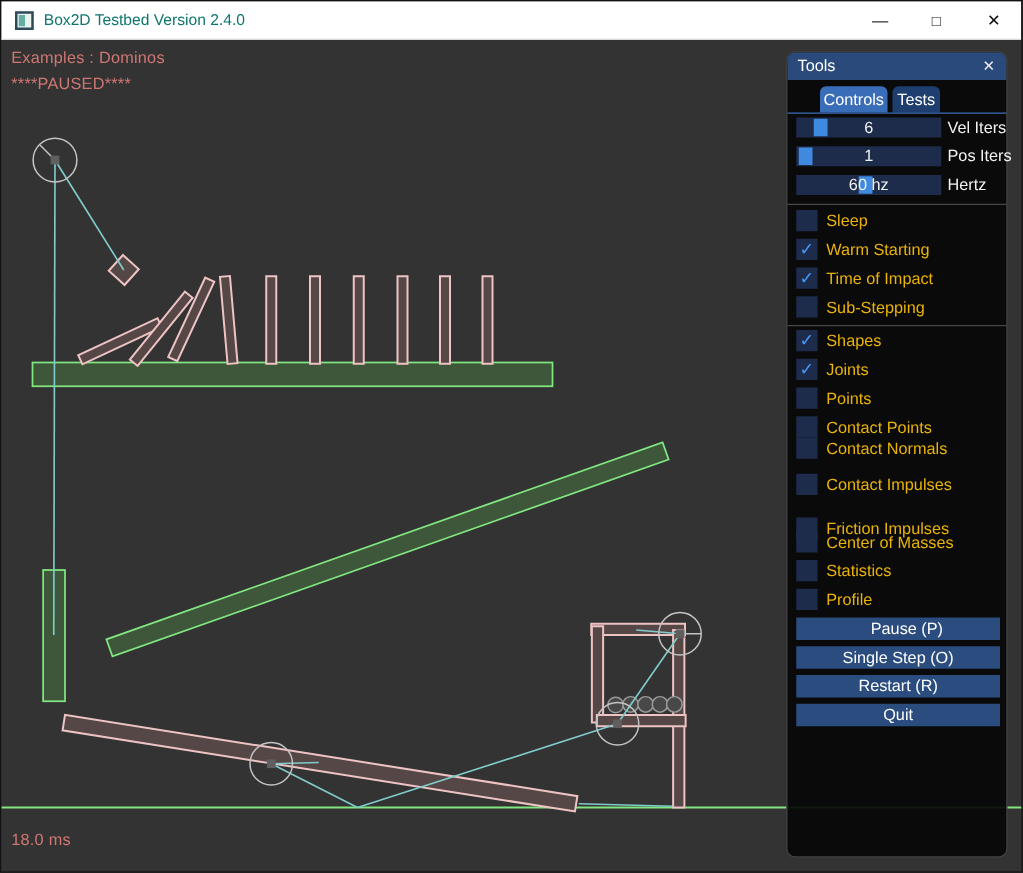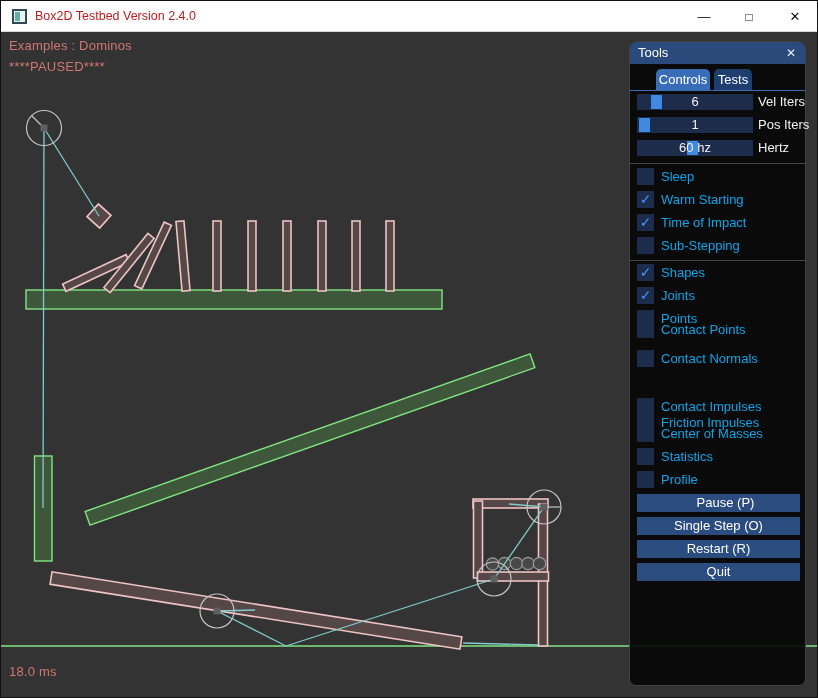--- a/index.html
+++ b/index.html
@@ -6,21 +6,21 @@
     --canvas-bg:#333333;
   }
   *{box-sizing:border-box;margin:0;padding:0;}
   body{font-family:"Liberation Sans","DejaVu Sans",sans-serif;background:#1a1a1a;}
   .window{position:relative;width:818px;height:698px;border:1px solid #111;overflow:hidden;background:var(--canvas-bg);}
 
   
   .titlebar{position:absolute;left:0;top:0;width:100%;height:31px;background:#ffffff;border-bottom:1px solid #d9d9d9;}
   .app-icon{position:absolute;left:11px;top:8px;width:15px;height:15px;background:#e8f4ef;border:2px solid #2e4a5a;}
   .app-icon::after{content:"";position:absolute;left:1px;top:1px;width:5px;height:9px;background:#63b0a0;}
-  .win-title{position:absolute;left:34px;top:8px;font-size:12.5px;color:#b91c1c;}
+  .win-title{position:absolute;left:34px;top:8px;font-size:12.5px;color:#0f766e;}
   .win-btn{position:absolute;top:4px;width:32px;height:24px;text-align:center;font-size:13px;line-height:24px;color:#111;cursor:default;}
   .win-btn.min{left:687px;}
   .win-btn.max{left:732px;font-size:12px;}
   .win-btn.cls{left:778px;}
 
   
   .canvas{position:absolute;left:0;top:31px;width:818px;height:667px;background:var(--canvas-bg);}
   .scene{position:absolute;left:0;top:0;}
   .overlay-text{position:absolute;font-size:13px;color:var(--overlay-text);letter-spacing:.2px;}
   .ot-example{left:8px;top:6px;}
@@ -51,21 +51,21 @@
   .slider-handle{position:absolute;top:1px;width:11px;height:14px;background:var(--slider-handle);}
   .slider-value{position:absolute;left:0;top:0;width:100%;text-align:center;font-size:13px;line-height:16px;color:#f2f2f2;}
   .slider-label{position:absolute;left:128px;top:0;font-size:13px;line-height:16px;color:#f2f2f2;white-space:nowrap;}
 
   .p-sep{position:absolute;left:0;width:100%;height:1px;background:#474747;}
   .sep1{top:121px;}
   .sep2{top:218px;}
 
   .cb-row{position:absolute;left:0;width:100%;height:18px;cursor:default;}
   .cb-box{position:absolute;left:7px;top:0;width:17px;height:17px;background:var(--slider-track);color:var(--accent-blue);font-size:14px;font-weight:bold;text-align:center;line-height:16px;}
-  .cb-label{position:absolute;left:31px;top:1px;font-size:13px;color:#0ea5e9;white-space:nowrap;}
+  .cb-label{position:absolute;left:31px;top:1px;font-size:13px;color:#eab308;white-space:nowrap;}
 
   .panel-btn{position:absolute;left:7px;width:163px;height:18px;background:var(--button-blue);font-size:13px;color:#fff;text-align:center;line-height:18px;cursor:default;}
 </style>
 </head>
 <body>
 
 <div class="window">
 
   <div class="titlebar">
     <span class="app-icon"></span>
@@ -224,29 +224,29 @@
             <div class="cb-label">Shapes</div>
           </div>
           <div class="cb-row" style="top: 245px;">
             <div class="cb-box checked">✓</div>
             <div class="cb-label">Joints</div>
           </div>
           <div class="cb-row" style="top: 268px;">
             <div class="cb-box"></div>
             <div class="cb-label">Points</div>
           </div>
-          <div class="cb-row" style="top: 279px;">
+          <div class="cb-row" style="top: 291px;">
             <div class="cb-box"></div>
             <div class="cb-label">Contact Points</div>
           </div>
           <div class="cb-row" style="top: 308px;">
             <div class="cb-box"></div>
             <div class="cb-label">Contact Normals</div>
           </div>
-          <div class="cb-row" style="top: 356px; text-align: right;">
+          <div class="cb-row" style="top: 337px; text-align: right;">
             <div class="cb-box"></div>
             <div class="cb-label">Contact Impulses</div>
           </div>
           <div class="cb-row" style="top: 360px; margin-top: 12px;">
             <div class="cb-box"></div>
             <div class="cb-label">Friction Impulses</div>
           </div>
           <div class="cb-row" style="top: 383px;">
             <div class="cb-box"></div>
             <div class="cb-label">Center of Masses</div>

